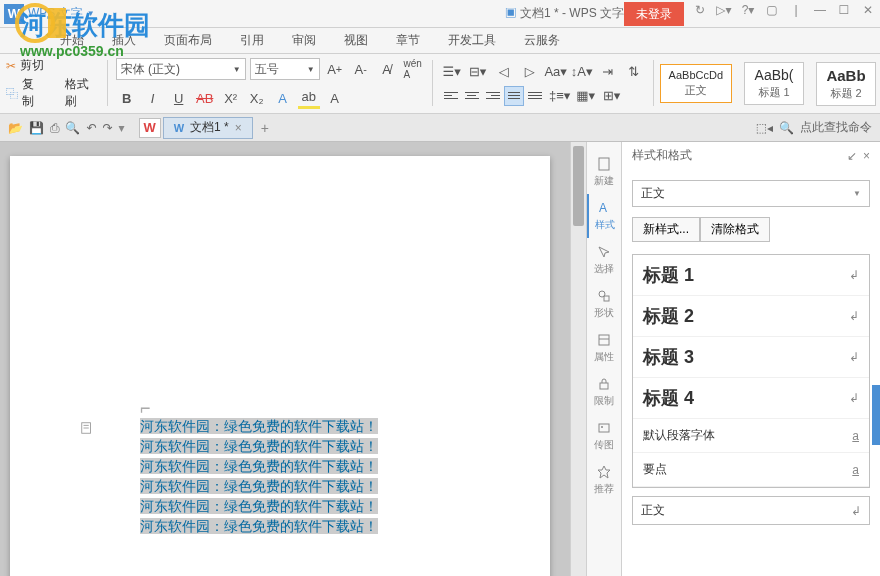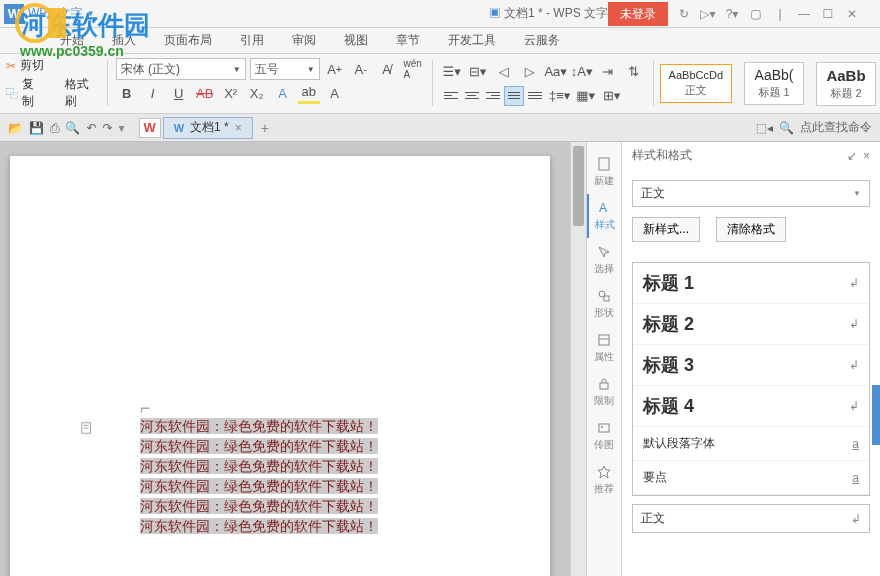--- a/index.html
+++ b/index.html
@@ -2,21 +2,21 @@
 <html><head>
 <meta charset="utf-8">
 <style>
 *{margin:0;padding:0;box-sizing:border-box;font-family:"Microsoft YaHei",SimSun,sans-serif}
 body{width:880px;height:576px;background:#fff;overflow:hidden;font-size:12px;color:#333;position:relative}
 .titlebar{height:28px;background:#f5f5f5;display:flex;align-items:center;border-bottom:1px solid #d0d0d0}
 .wps-logo{width:20px;height:20px;background:#4a8fd4;margin:0 4px;display:flex;align-items:center;justify-content:center;color:#fff;font-size:13px;font-weight:bold}
 .app-name{color:#4a8fd4;font-size:12px;margin-right:4px}
 .app-dropdown{color:#4a8fd4;font-size:8px;margin-right:20px}
 .title-center{flex:1;text-align:right;color:#666;font-size:12px}
-.title-right{display:flex;align-items:center;gap:8px;padding-right:20px}
+.title-right{display:flex;align-items:flex-start;gap:8px;padding-right:4px}
 .login-btn{background:#e85744;color:#fff;padding:4px 12px;font-size:12px;height:24px;line-height:16px}
 .sys-icon{width:16px;height:16px;color:#888;display:inline-flex;align-items:center;justify-content:center;font-size:12px}
 .watermark{position:absolute;top:8px;left:20px;z-index:100;pointer-events:none}
 .watermark .logo-txt{font-size:26px;font-weight:bold;color:#2b8cdb}
 .watermark .url{color:#3a9c3a;font-size:14px;font-weight:bold}
 .watermark .shape1{position:absolute;width:40px;height:40px;border:4px solid #f4b928;border-radius:50%;top:-5px;left:-5px;opacity:0.9}
 .watermark .shape2{position:absolute;width:18px;height:30px;background:#f4b928;top:0;left:28px;opacity:0.9}
 .menubar{height:26px;background:#f5f5f5;display:flex;align-items:center;padding-left:60px;gap:28px;border-bottom:1px solid #d0d0d0;color:#555}
 .menubar span{cursor:pointer}
 .toolbar{height:60px;background:#f5f5f5;display:flex;border-bottom:1px solid #d0d0d0}
@@ -44,33 +44,33 @@
 .qat{display:flex;gap:6px;padding:0 8px;align-items:center}
 .doc-tab-w{width:22px;height:20px;background:#fff;border:1px solid #c0c0c0;display:flex;align-items:center;justify-content:center;margin-left:6px}
 .doc-tab{background:#d8e4f0;border:1px solid #9ab4d0;padding:2px 10px;display:flex;align-items:center;gap:6px;margin-left:2px;height:22px}
 .doc-tab .w-ico{color:#4a8fd4;font-weight:bold;font-size:11px}
 .add-tab{margin-left:8px;color:#888;font-size:14px}
 .tabs-right{margin-left:auto;padding-right:8px;display:flex;align-items:center;gap:6px;color:#666}
 .content{display:flex;height:434px}
 .doc-area{flex:1;background:#c8c8c8;position:relative;overflow:hidden}
 .page{background:#fff;margin:14px 10px;width:540px;height:800px;box-shadow:0 2px 6px rgba(0,0,0,0.3);padding:100px 60px 40px 130px;position:relative}
 .para-mark{position:absolute;left:70px;top:265px;width:14px;height:14px;color:#999}
-.doc-text{font-size:14px;line-height:20px;color:#7f1d1d}
+.doc-text{font-size:14px;line-height:20px;color:#0369a1}
 .doc-text p{margin:0}
 .side-icons{width:36px;background:#f7f7f7;border-left:1px solid #d0d0d0;border-right:1px solid #d0d0d0;display:flex;flex-direction:column;align-items:center;padding-top:8px}
 .side-i{width:34px;height:44px;display:flex;flex-direction:column;align-items:center;justify-content:center;font-size:10px;color:#888;gap:2px;cursor:pointer}
 .side-i.active{border-left:2px solid #4a8fd4;color:#4a8fd4}
 .side-i svg{width:16px;height:16px}
 .panel{width:258px;background:#fff;display:flex;flex-direction:column}
 .panel-hdr{height:28px;display:flex;align-items:center;padding:0 10px;border-bottom:1px solid transparent;color:#666}
 .panel-hdr .close{margin-left:auto;display:flex;gap:6px;color:#888}
 .panel-body{padding:10px}
 .cur-style{border:1px solid #c0c0c0;padding:4px 8px;display:flex;align-items:center;margin-bottom:10px}
 .cur-style .dd-arrow{margin-left:auto;font-size:8px;color:#888}
-.btn-row{display:flex;gap:16px;margin-bottom:20px}
+.btn-row{display:flex;gap:0;margin-bottom:12px}
 .btn{border:1px solid #c0c0c0;padding:3px 10px;background:#f8f8f8;font-size:12px}
 .section-lbl{color:#3b7dc4;font-size:12px;margin-bottom:2px}
 .style-list{border:1px solid #c0c0c0}
 .style-item{padding:8px 10px;display:flex;align-items:center;cursor:pointer;border-bottom:1px solid #f0f0f0}
 .style-item .nm{font-size:18px;font-weight:bold;font-family:SimHei,sans-serif}
 .style-item.smaller .nm{font-size:12px;font-weight:normal}
 .style-item .ret{margin-left:auto;font-size:12px;color:#888}
 .cur-fmt{border:1px solid #c0c0c0;margin-top:8px;padding:5px 8px;display:flex;align-items:center}
 .scrollbar-v{width:16px;background:#e8e8e8;border-left:1px solid #d0d0d0;position:absolute;right:0;top:0;bottom:0}
 .scroll-thumb{background:#b0b0b0;margin:2px;border-radius:2px;height:80px;margin-top:4px}
@@ -130,21 +130,21 @@
         <span style="color:#e08030">✂</span>
         <span>剪切</span>
       </div>
     <div class="tool-row">
         <span style="color:#4a8fd4">⿻</span>
         <span>复制</span>
     <span style="margin-left:16px">格式刷</span>
       </div>
   </div>
   <div class="divider-v"></div>
-  <div class="tool-grp" style="justify-content:flex-start">
+  <div class="tool-grp" style="justify-content:space-between">
     <div class="tool-row">
       <div class="dd font">
           <span>宋体 (正文)</span>
           <span style="margin-left:auto;font-size:8px">▼</span>
         </div>
       <div class="dd size">
           <span>五号</span>
           <span style="margin-left:auto;font-size:8px">▼</span>
         </div>
       <span class="fmt-btn">A<sup>+</sup></span>

